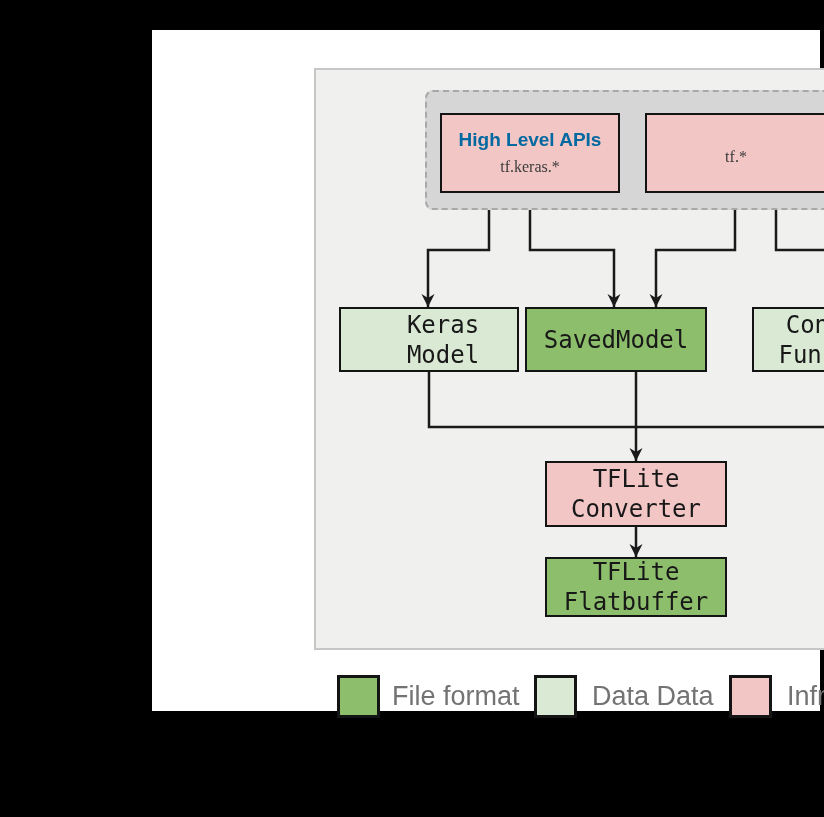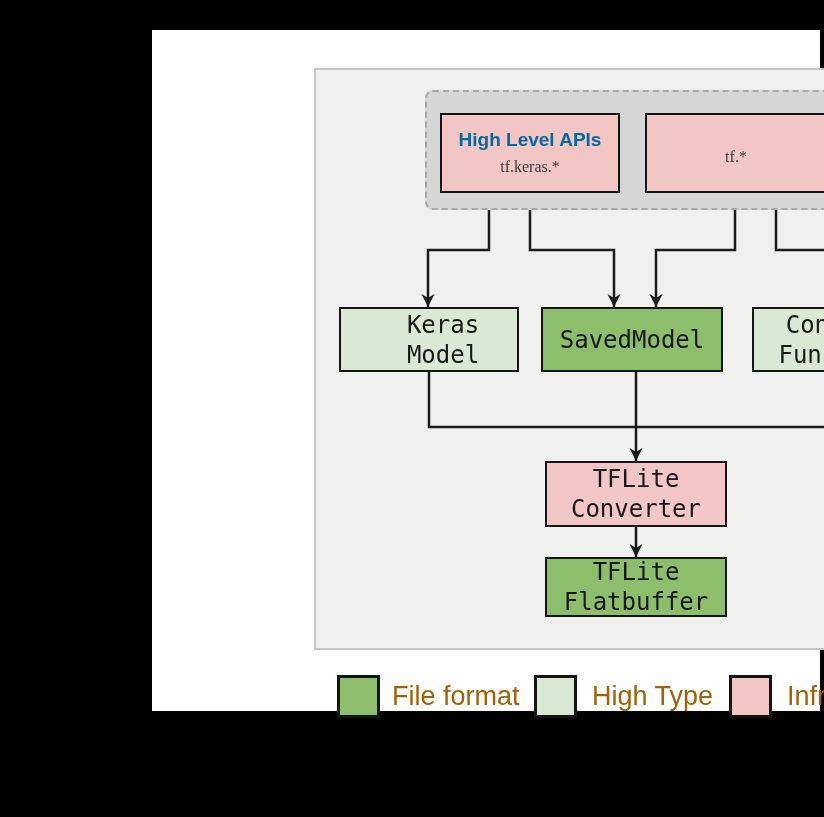--- a/index.html
+++ b/index.html
@@ -16,32 +16,32 @@
   .api-title{font-family:Liberation Sans, sans-serif;font-size:19px;font-weight:bold;color:#0369a1;line-height:1.1;}
   .api-code{font-family:Liberation Serif, serif;font-size:16px;color:#3c3c3c;margin-top:8px;}
   .node-label{font-family:"DejaVu Sans Mono",monospace;font-size:24px;color:#181818;
               white-space:pre-line;line-height:1.25;}
   .fill-green{background:#8dbe6c;}
   .fill-pale{background:#d9e9d3;}
   .fill-pink{background:#f3c6c6;}
   .box-high{left:288px;top:83px;width:180px;height:80px;}
   .box-low{left:493px;top:83px;width:182px;height:80px;}
   .box-keras{left:187px;top:277px;width:180px;height:65px;padding-left:28px;}
-  .box-saved{left:389px;top:277px;width:182px;height:65px;}
+  .box-saved{left:373px;top:277px;width:182px;height:65px;}
   .box-concrete{left:600px;top:277px;width:183px;height:65px;}
   .box-converter{left:393px;top:431px;width:182px;height:66px;}
   .box-flatbuffer{left:393px;top:527px;width:182px;height:60px;}
   .connector-svg{position:absolute;left:162px;top:38px;width:650px;height:582px;}
   .legend-swatch{position:absolute;top:645px;width:43px;height:43px;box-sizing:border-box;
                  border:3px solid #141414;}
   .sw-1{left:185px;}
   .sw-2{left:382px;}
   .sw-3{left:577px;}
   .legend-label{position:absolute;top:645px;height:43px;display:flex;align-items:center;
-                font-size:27px;color:#a16207;}
+                font-size:27px;color:#737373;}
   .ll-1{left:240px;}
   .ll-2{left:440px;}
   .ll-3{left:635px;}
 </style>
 </head>
 <body>
 
 <div class="stage">
   <div class="white-card">
 
@@ -95,19 +95,19 @@
 
     <div class="box fill-green box-flatbuffer">
       <div class="node-label">TFLite
 Flatbuffer</div>
     </div>
 
     <div class="legend-swatch sw-1 fill-green"></div>
     <div class="legend-label ll-1">File format</div>
 
     <div class="legend-swatch sw-2 fill-pale"></div>
-    <div class="legend-label ll-2">High Type</div>
+    <div class="legend-label ll-2">Data Data</div>
 
     <div class="legend-swatch sw-3 fill-pink"></div>
     <div class="legend-label ll-3">Infrastructure</div>
 
   </div>
 </div>
 
 </body></html>

